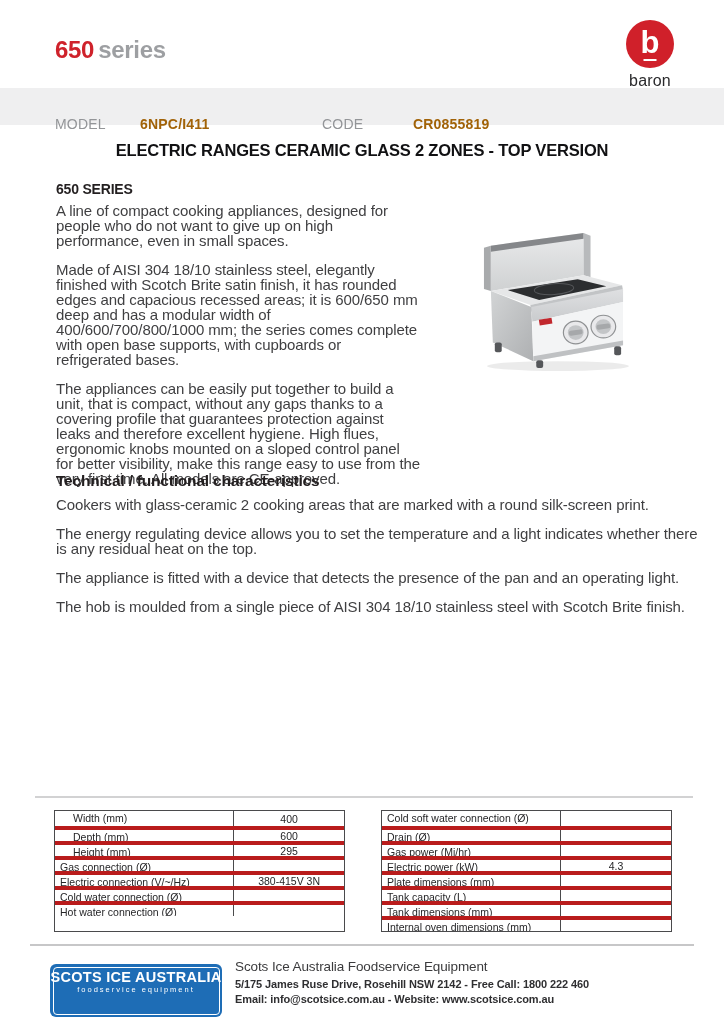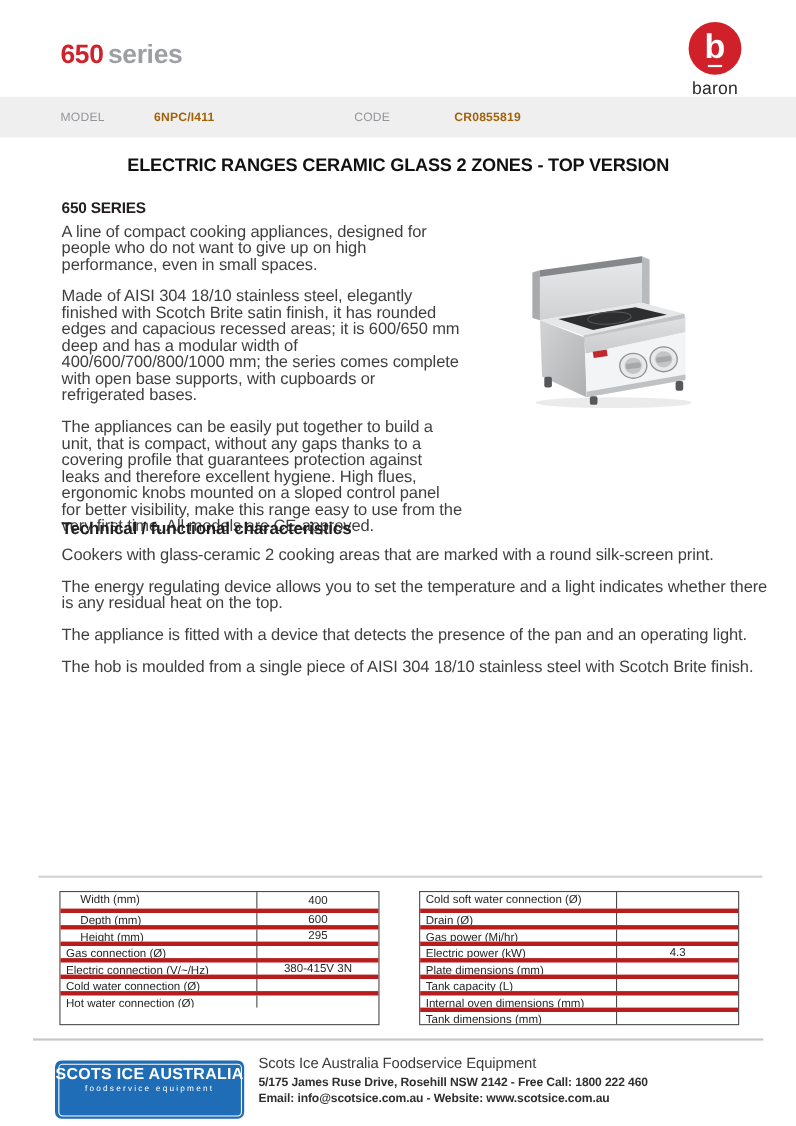--- a/index.html
+++ b/index.html
@@ -25,21 +25,21 @@
     font-size:31px; font-weight:700; line-height:46px; text-align:center;
   }
   .brand-circle::after {
     content:""; position:absolute; left:50%; transform:translateX(-50%);
     bottom:7px; width:13px; height:2.5px; background:#ffffff;
   }
   .brand-name { margin-top:4px; font-size:16px; font-weight:500; color:#2a2a2c; letter-spacing:0.2px;text-align:center; }
 
   
   .model-bar { position:absolute; left:0; top:88px; width:724px; height:37px; background:#efeff0; }
-  .model-bar span { position:absolute; top:13px; font-size:11px; letter-spacing:0.2px; }
+  .model-bar span { position:absolute; top:28px; font-size:14px; letter-spacing:0.2px; }
   .bar-label { color:#939598; }
   .bar-value { color:#a16207; font-weight:700; }
   .lbl-model { left:55px; } .val-model { left:140px; }
   .lbl-code { left:322px; } .val-code { left:413px; }
 
   
   .doc-title {
     position:absolute; left:0; top:141px; width:724px; text-align:center;
     font-size:16.5px; font-weight:700; letter-spacing:-0.2px; color:#111113;
   }
@@ -237,25 +237,25 @@
         </div>
         <div class="spec-row">
           <div class="spec-label">Plate dimensions (mm)</div>
           <div class="spec-value"></div>
         </div>
         <div class="spec-row">
           <div class="spec-label">Tank capacity (L)</div>
           <div class="spec-value"></div>
         </div>
         <div class="spec-row">
+          <div class="spec-label">Tank dimensions (mm)</div>
+          <div class="spec-value"></div>
+        </div>
+        <div class="spec-row">
           <div class="spec-label">Internal oven dimensions (mm)</div>
-          <div class="spec-value"></div>
-        </div>
-        <div class="spec-row">
-          <div class="spec-label">Tank dimensions (mm)</div>
           <div class="spec-value"></div>
         </div>
       </div>
   </div>
 
   <div class="footer-badge">
     <div class="badge-line1">SCOTS ICE AUSTRALIA</div>
     <div class="badge-line2">foodservice equipment</div>
   </div>
   <div class="footer-text">

